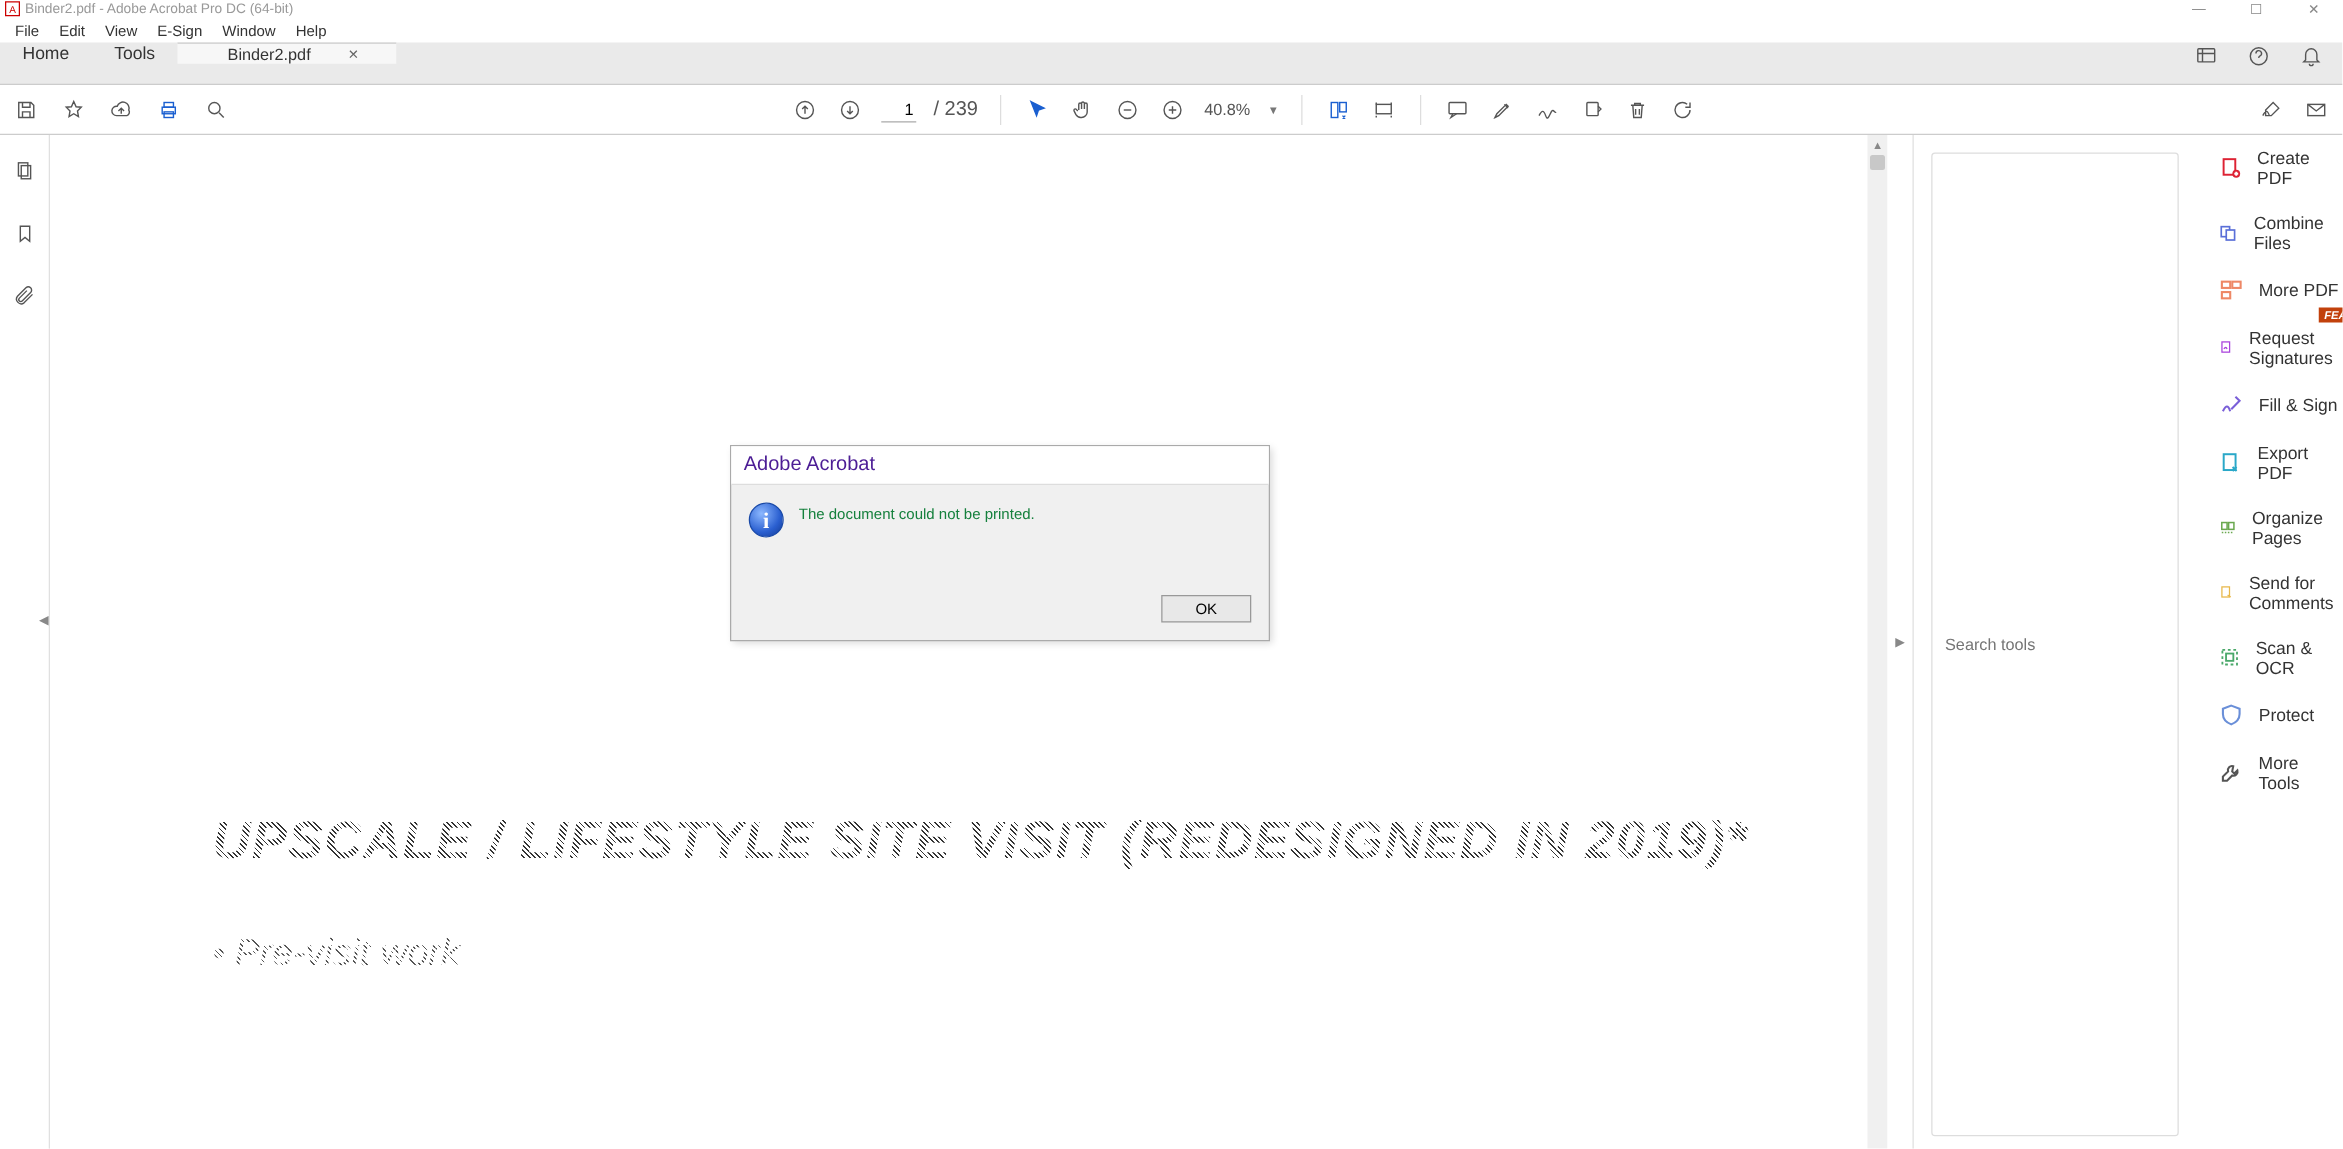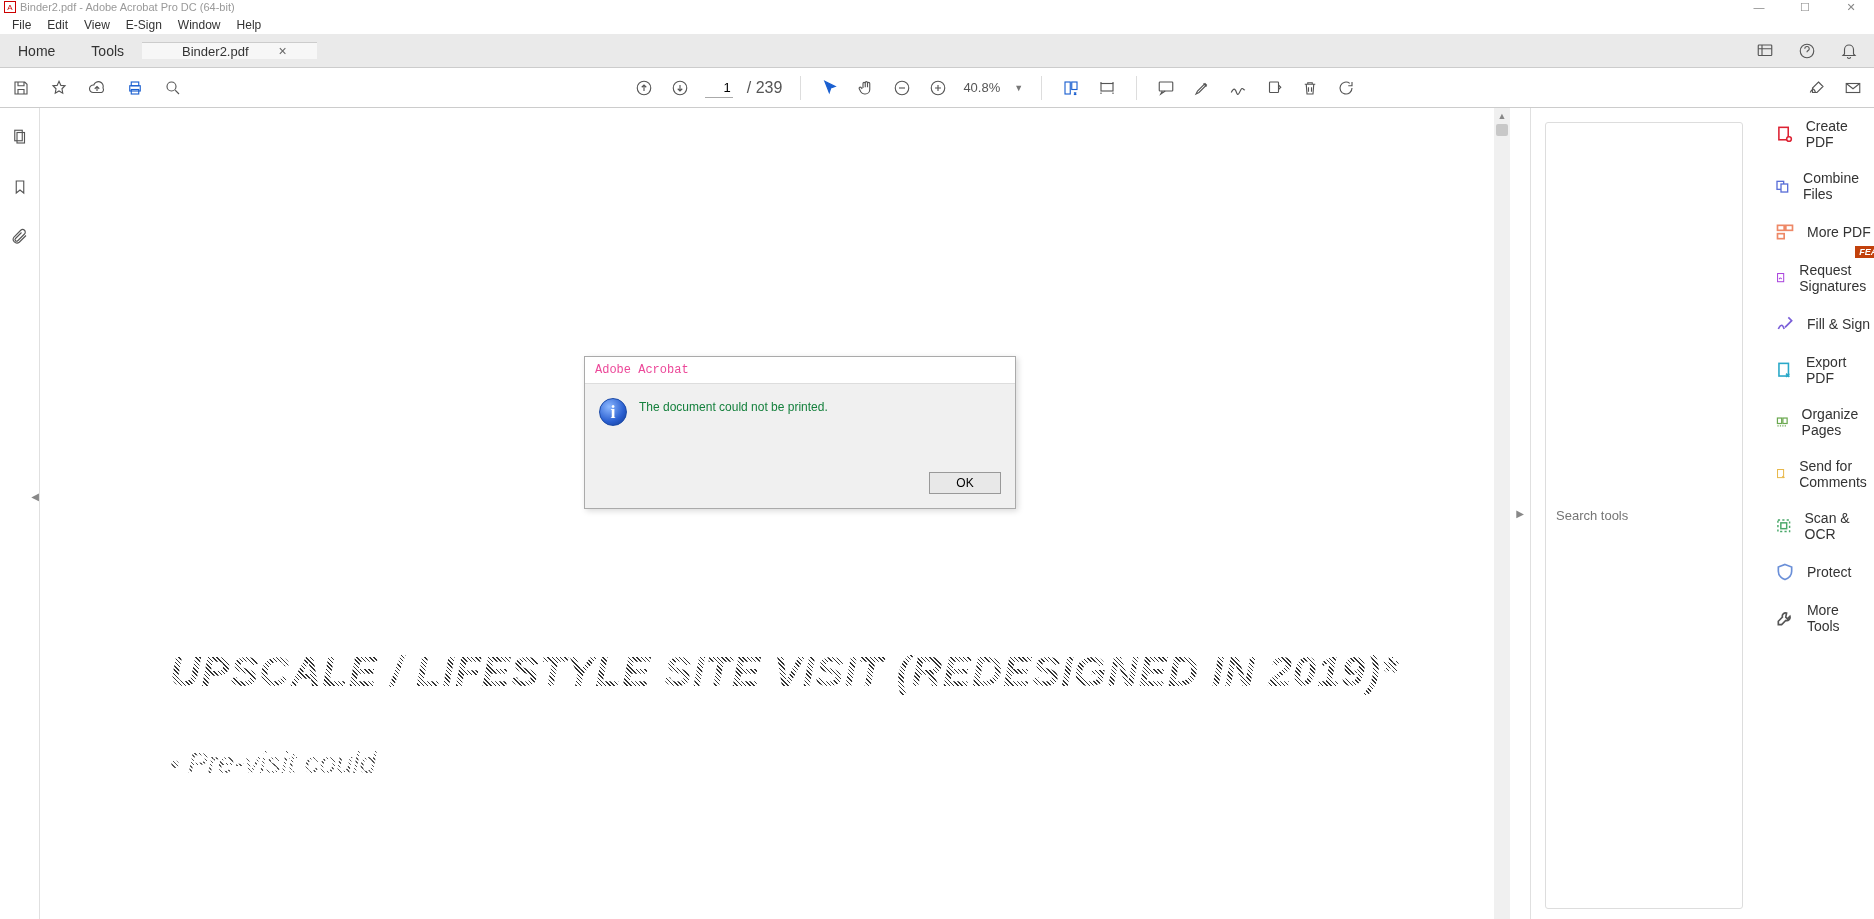--- a/index.html
+++ b/index.html
@@ -9,21 +9,21 @@
 .title-bar { height: 14px; background: #fff; display: flex; align-items: center; padding: 0 4px; font-size: 11px; color: #999; }
 .title-bar .icon { width: 12px; height: 12px; border: 1px solid #c00; margin-right: 4px; display: inline-flex; align-items: center; justify-content: center; font-size: 8px; color: #c00; }
 .win-controls { position: absolute; top: 0; right: 0; display: flex; }
 .win-controls div { width: 46px; height: 14px; display: flex; align-items: center; justify-content: center; color: #888; font-size: 11px; }
 
 
 .menu-bar { height: 20px; background: #fff; display: flex; align-items: flex-end; padding: 0 4px; font-size: 12px; color: #333; }
 .menu-bar span { padding: 2px 8px; cursor: default; }
 
 
-.tab-row { height: 34px; background: #eaeaea; border-bottom: 1px solid #ccc; display: flex; align-items: center; }
+.tab-row { height: 34px; background: #eaeaea; border-bottom: 1px solid #ccc; display: flex; align-items: flex-start; }
 .tab-home, .tab-tools { padding: 0 18px; display: flex; align-items: center; font-size: 14px; color: #333; }
 .tab-active { background: #f7f7f7; border-top: 1px solid #ccc; display: flex; align-items: center; padding: 0 30px 0 40px; position: relative; }
 .tab-active .close { margin-left: 30px; color: #666; font-size: 14px; }
 .tab-icons-right { margin-left: auto; display: flex; align-items: center; padding-right: 14px; gap: 20px; color: #555; }
 
 
 .toolbar { height: 40px; background: #fff; border-bottom: 1px solid #ccc; display: flex; align-items: center; padding: 0 10px; gap: 16px; color: #555; }
 .toolbar .sep { width: 1px; height: 24px; background: #ddd; margin: 0 4px; }
 .toolbar .group-center { margin-left: auto; display: flex; align-items: center; gap: 14px; }
 .toolbar .group-right { margin-left: auto; display: flex; align-items: center; gap: 14px; }
@@ -54,21 +54,21 @@
 
 .right-panel { width: 344px; border-left: 1px solid #e0e0e0; background: #fff; display: flex; }
 .search-tools { margin: 14px 14px 10px; padding: 8px 10px; border: 1px solid #ddd; border-radius: 3px; font-size: 13px; color: #999; }
 .tool-list { display: flex; flex-direction: column; }
 .tool-item { display: flex; align-items: center; gap: 12px; padding: 10px 18px; font-size: 14px; color: #333; position: relative; }
 .tool-item .ticon { width: 20px; height: 20px; display: inline-flex; align-items: center; justify-content: center; }
 .badge { position: absolute; right: 0; top: -6px; background: #c2410c; color: #fff; font-size: 9px; padding: 1px 4px; font-weight: bold; font-style: italic; }
 
 
 .dialog { position: absolute; left: 584px; top: 356px; width: 432px; background: #f0f0f0; border: 1px solid #aaa; box-shadow: 2px 2px 6px rgba(0,0,0,0.15); }
-.dialog-title { background: #fff; border-bottom: 1px solid #ddd; padding: 6px 10px; font-size: 12px; color: #ec4899; font-family: Liberation Mono, monospace; }
+.dialog-title { background: #fff; border-bottom: 1px solid #ddd; padding: 6px 10px; font-size: 16px; color: #4c1d95; }
 .dialog-body { padding: 14px 14px 10px; display: flex; gap: 12px; min-height: 80px; }
 .info-icon { width: 28px; height: 28px; border-radius: 50%; background: radial-gradient(circle at 35% 30%, #8cb8ff, #2a5fd0 60%, #13388f); display: flex; align-items: center; justify-content: center; color: #fff; font-weight: bold; font-family: Georgia, serif; font-size: 18px; border: 1px solid #1a4aa8; flex-shrink: 0; }
 .dialog-msg { font-size: 12px; color: #15803d; padding-top: 2px; }
 .dialog-actions { padding: 8px 14px 14px; display: flex; justify-content: flex-end; }
 .dialog-actions button { width: 72px; height: 22px; background: #e8e8e8; border: 1px solid #999; font-size: 12px; }
 
 svg { overflow: visible; }
 </style>
 </head>
 <body>
@@ -271,21 +271,21 @@
         <svg viewBox="0 0 24 24">
           <path d="M20 10l-9 9a5 5 0 0 1-7-7l9-9a3.5 3.5 0 0 1 5 5l-9 9a2 2 0 0 1-3-3l8-8"></path>
         </svg>
       </span>
     <div class="collapse">◀</div>
   </div>
 
   <div class="doc-area">
     <div class="doc-content">
       <div class="doc-title">UPSCALE / LIFESTYLE SITE VISIT (REDESIGNED IN 2019)*</div>
-      <div class="doc-sub"><span class="bullet">•</span><span>Pre-visit could</span></div>
+      <div class="doc-sub"><span class="bullet">•</span><span>Pre-visit work</span></div>
     </div>
     <div class="scrollbar-v">
       <div class="scroll-arrow-up">▲</div>
       <div class="scroll-thumb" style="top:16px"></div>
     </div>
   </div>
 
   <div class="right-rail-collapse">▶</div>
 
   <div class="right-panel">

